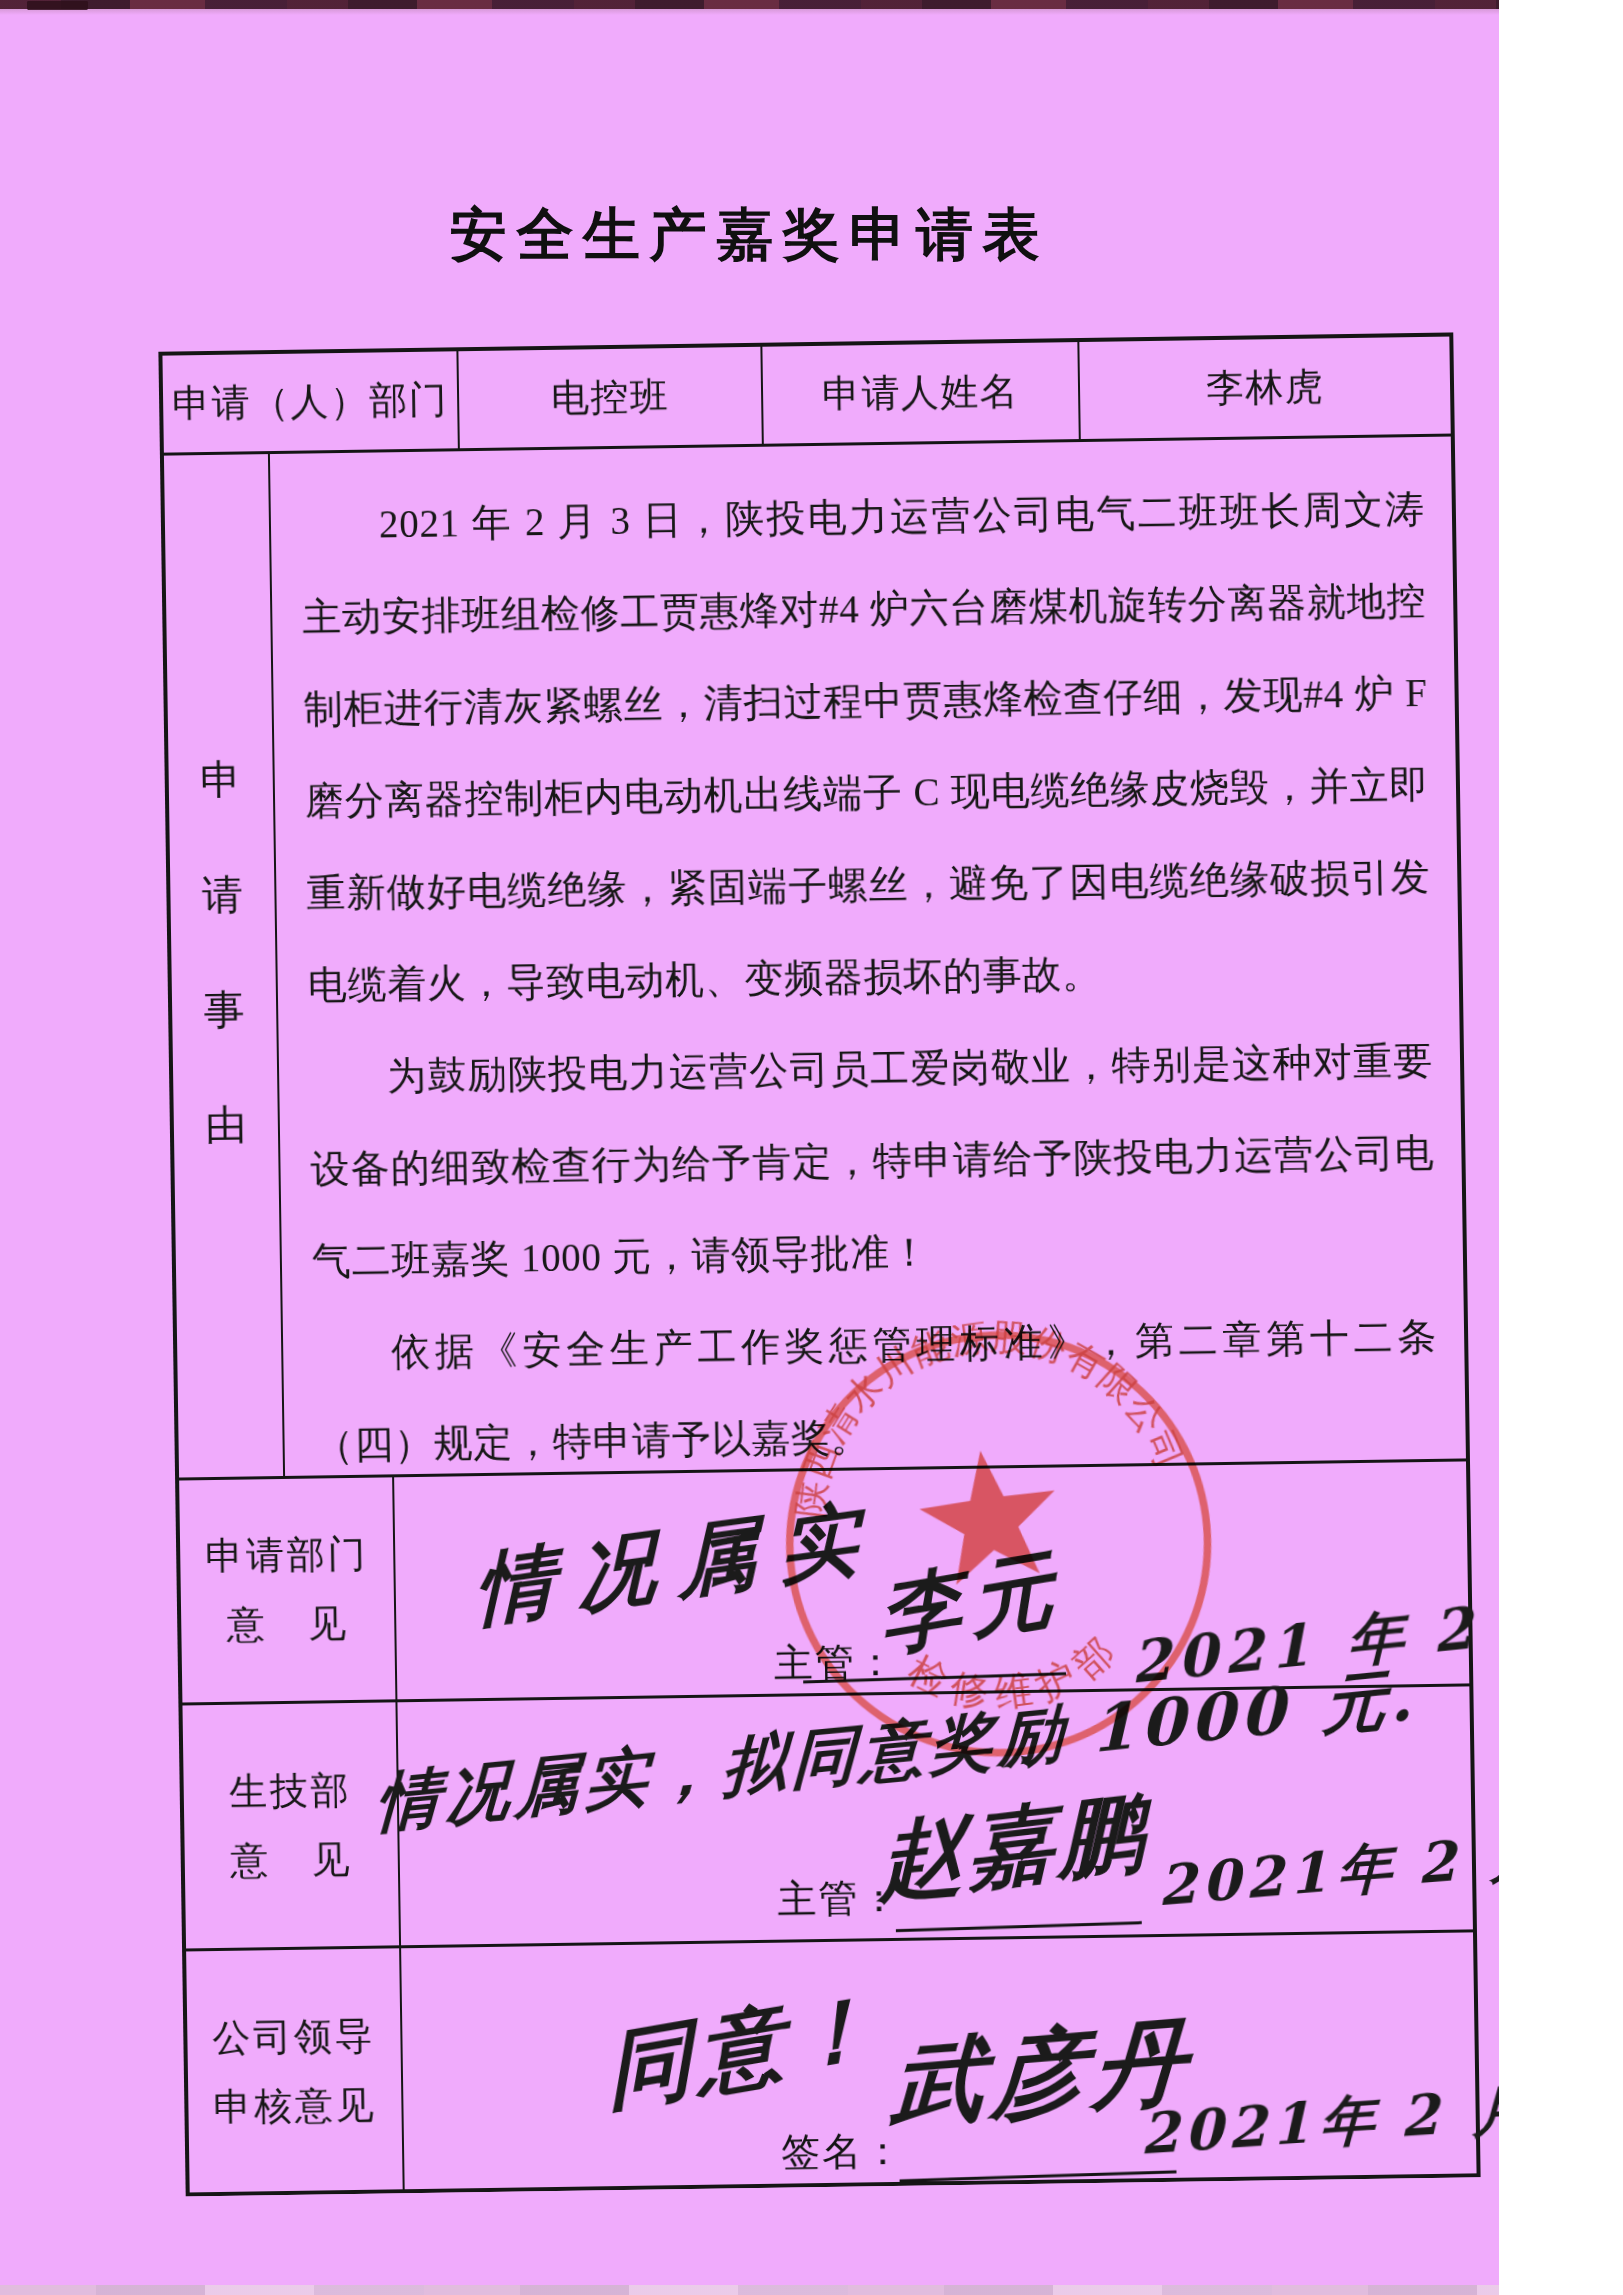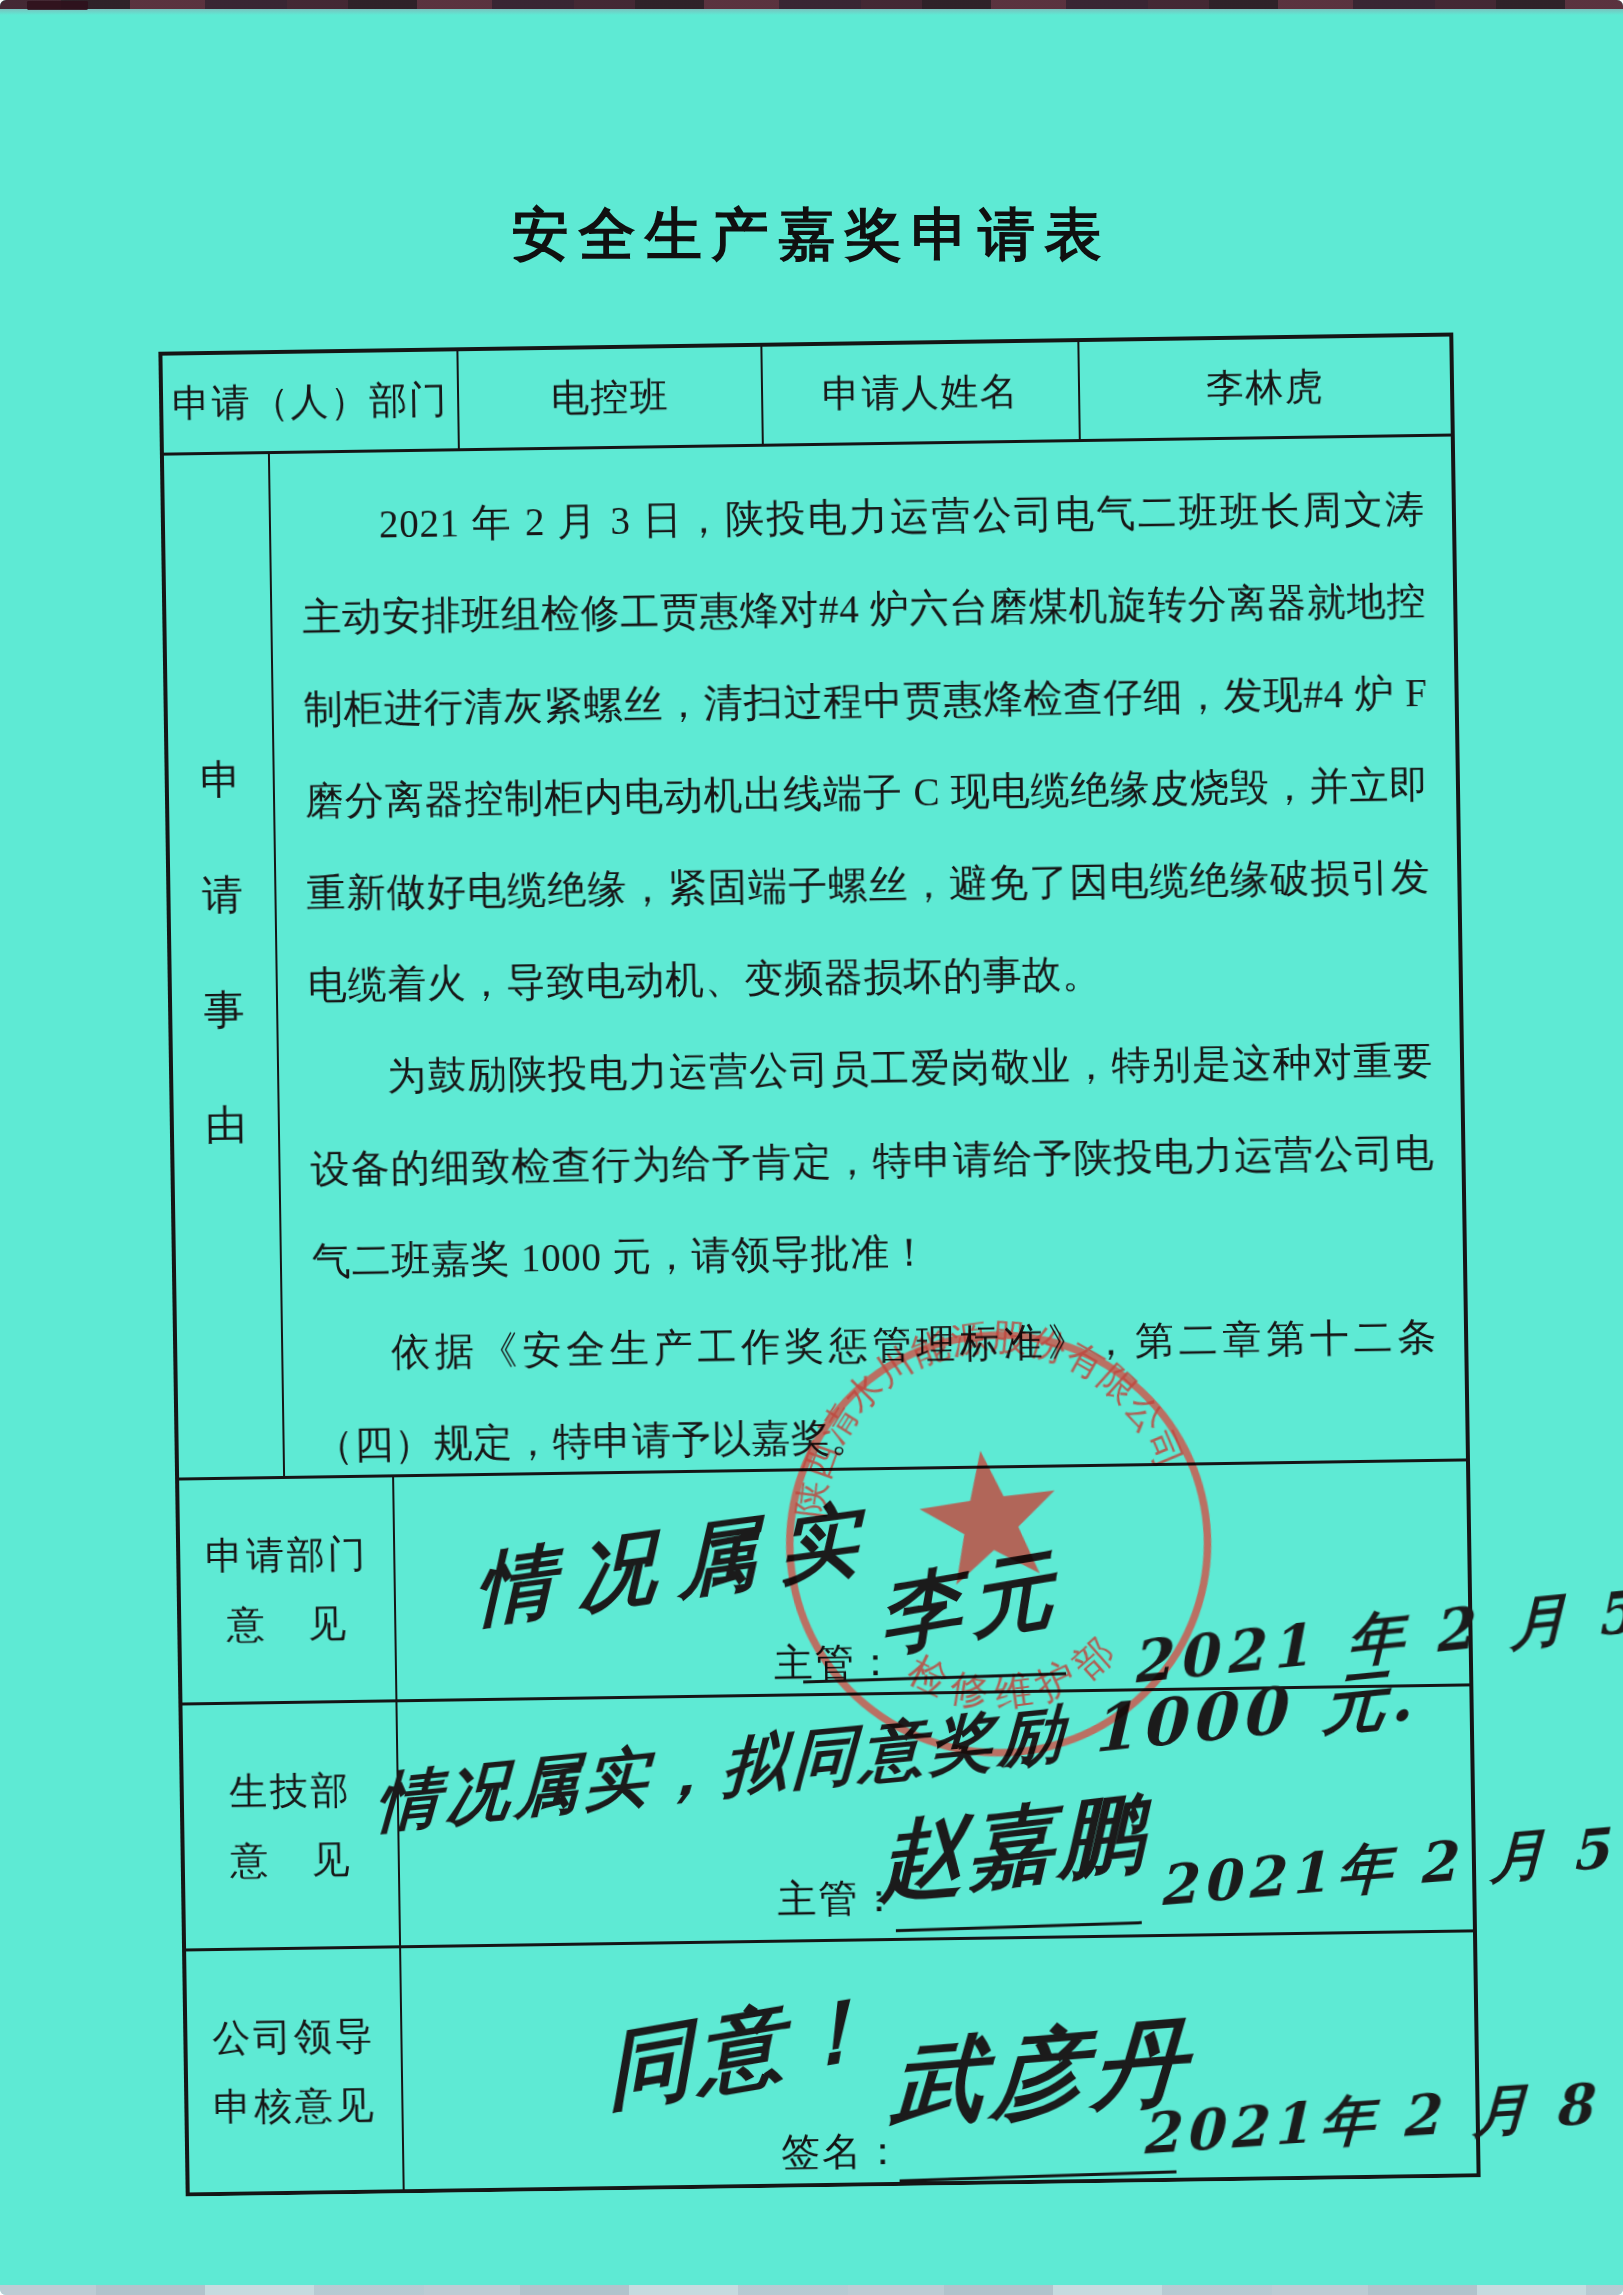--- a/index.html
+++ b/index.html
@@ -1,19 +1,19 @@
 <!DOCTYPE html>
 <html style="font-size:11px"><head>
 <meta charset="utf-8">
 <style>
   * { margin:0; padding:0; box-sizing:border-box; }
   html,body { width:1623px; background:#ffffff; }
   body { font-family:"Liberation Serif", serif; color:#171717; }
 
-  .page { position:relative; width:1623px; height:2295px; background:#5eead4; overflow:hidden;border-radius:6px; }
+  .page { position:relative; width:1499px; height:2295px; background:#f0abfc; overflow:hidden; }
 
   
   .scan-band-top { position:absolute; top:0; left:0; width:100%; height:9px;
     background:repeating-linear-gradient(90deg,#411322 0 61px,#2a0c16 61px 130px,#5a1e2e 130px 205px,#351021 205px 287px);
     opacity:.9; }
   .scan-band-top-fade { position:absolute; top:9px; left:0; width:100%; height:6.1px;
     background:linear-gradient(180deg, rgba(170,120,150,.35), rgba(255,255,255,0)); }
   .scan-band-bottom { position:absolute; bottom:0; left:0; width:100%; height:9.6px;
     background:repeating-linear-gradient(90deg,#dcc2d4 0 96px,#cdb6c9 96px 205px,#e9d6e3 205px 314px,#d5c0d2 314px 424px);
     opacity:.75; }

